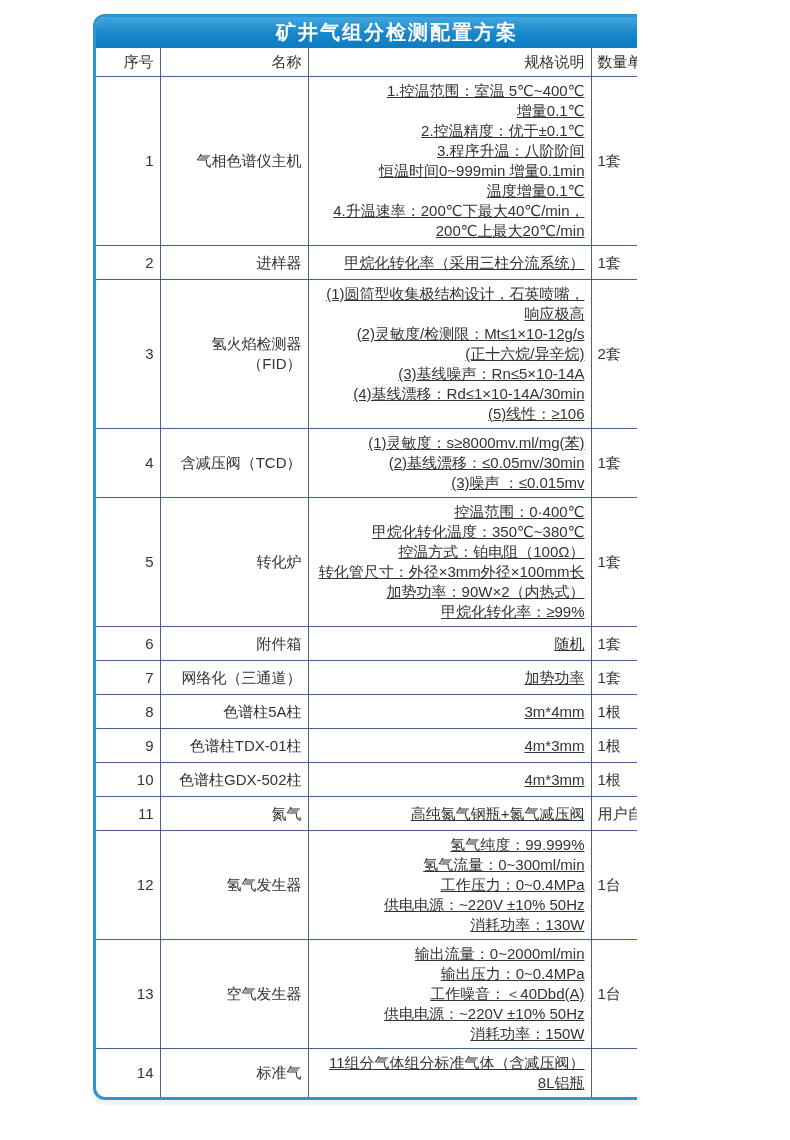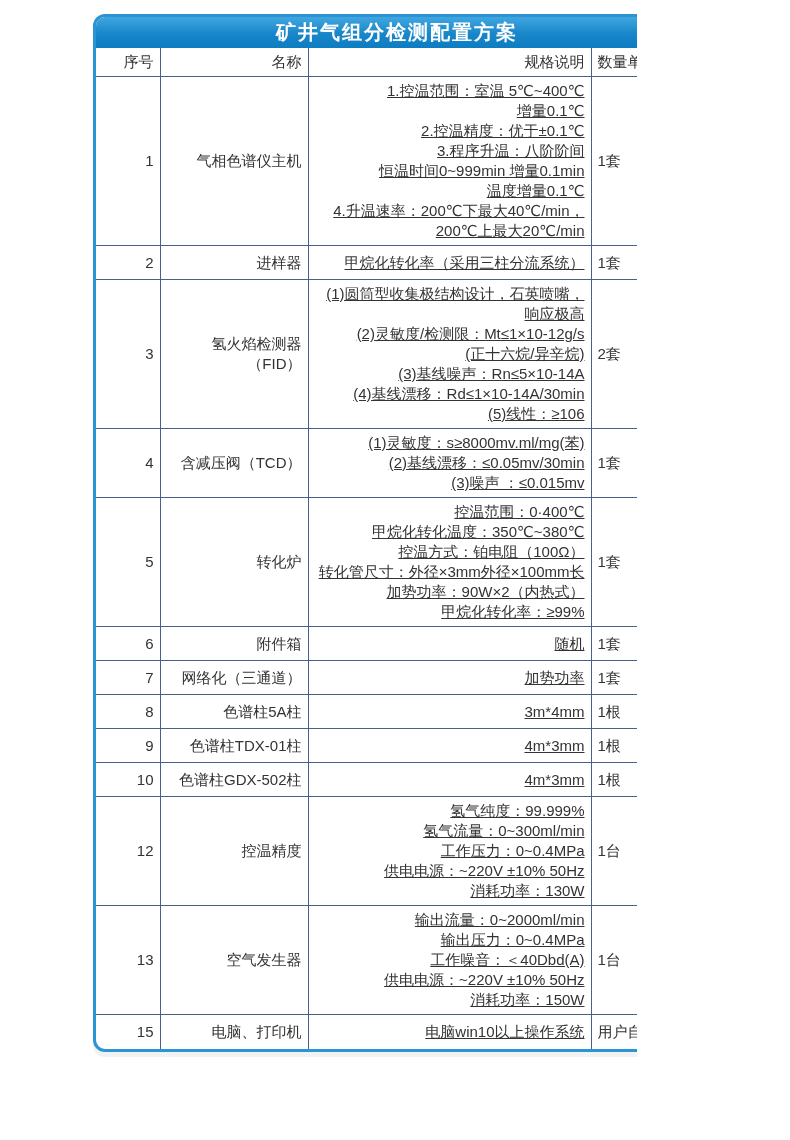--- a/index.html
+++ b/index.html
@@ -155,42 +155,49 @@
             <td class="col-name">色谱柱TDX-01柱</td>
             <td class="col-spec">4m*3mm</td>
             <td class="col-qty">1根</td>
           </tr>
           <tr class="short">
             <td class="col-no">10</td>
             <td class="col-name">色谱柱GDX-502柱</td>
             <td class="col-spec">4m*3mm</td>
             <td class="col-qty">1根</td>
           </tr>
+          <tr class="short">
+            <td class="col-no">11</td>
+            <td class="col-name">氮气</td>
+            <td class="col-spec">高纯氮气钢瓶+氮气减压阀</td>
+            <td class="col-qty">用户自备</td>
+          </tr>
           <tr>
             <td class="col-no">12</td>
-            <td class="col-name">控温精度</td>
+            <td class="col-name">氢气发生器</td>
             <td class="col-spec">氢气纯度：99.999%
 氢气流量：0~300ml/min
 工作压力：0~0.4MPa
 供电电源：~220V ±10% 50Hz
 消耗功率：130W</td>
             <td class="col-qty">1台</td>
           </tr>
           <tr>
             <td class="col-no">13</td>
             <td class="col-name">空气发生器</td>
             <td class="col-spec">输出流量：0~2000ml/min
 输出压力：0~0.4MPa
 工作噪音：＜40Dbd(A)
 供电电源：~220V ±10% 50Hz
 消耗功率：150W</td>
             <td class="col-qty">1台</td>
           </tr>
-          <tr class="short">
-            <td class="col-no">15</td>
-            <td class="col-name">电脑、打印机</td>
-            <td class="col-spec">电脑win10以上操作系统</td>
-            <td class="col-qty">用户自备</td>
+          <tr>
+            <td class="col-no">14</td>
+            <td class="col-name">标准气</td>
+            <td class="col-spec">11组分气体组分标准气体（含减压阀）
+8L铝瓶</td>
+            <td class="col-qty"></td>
           </tr>
         </tbody>
     </table>
   </div>
 </div>
 
 </body></html>

